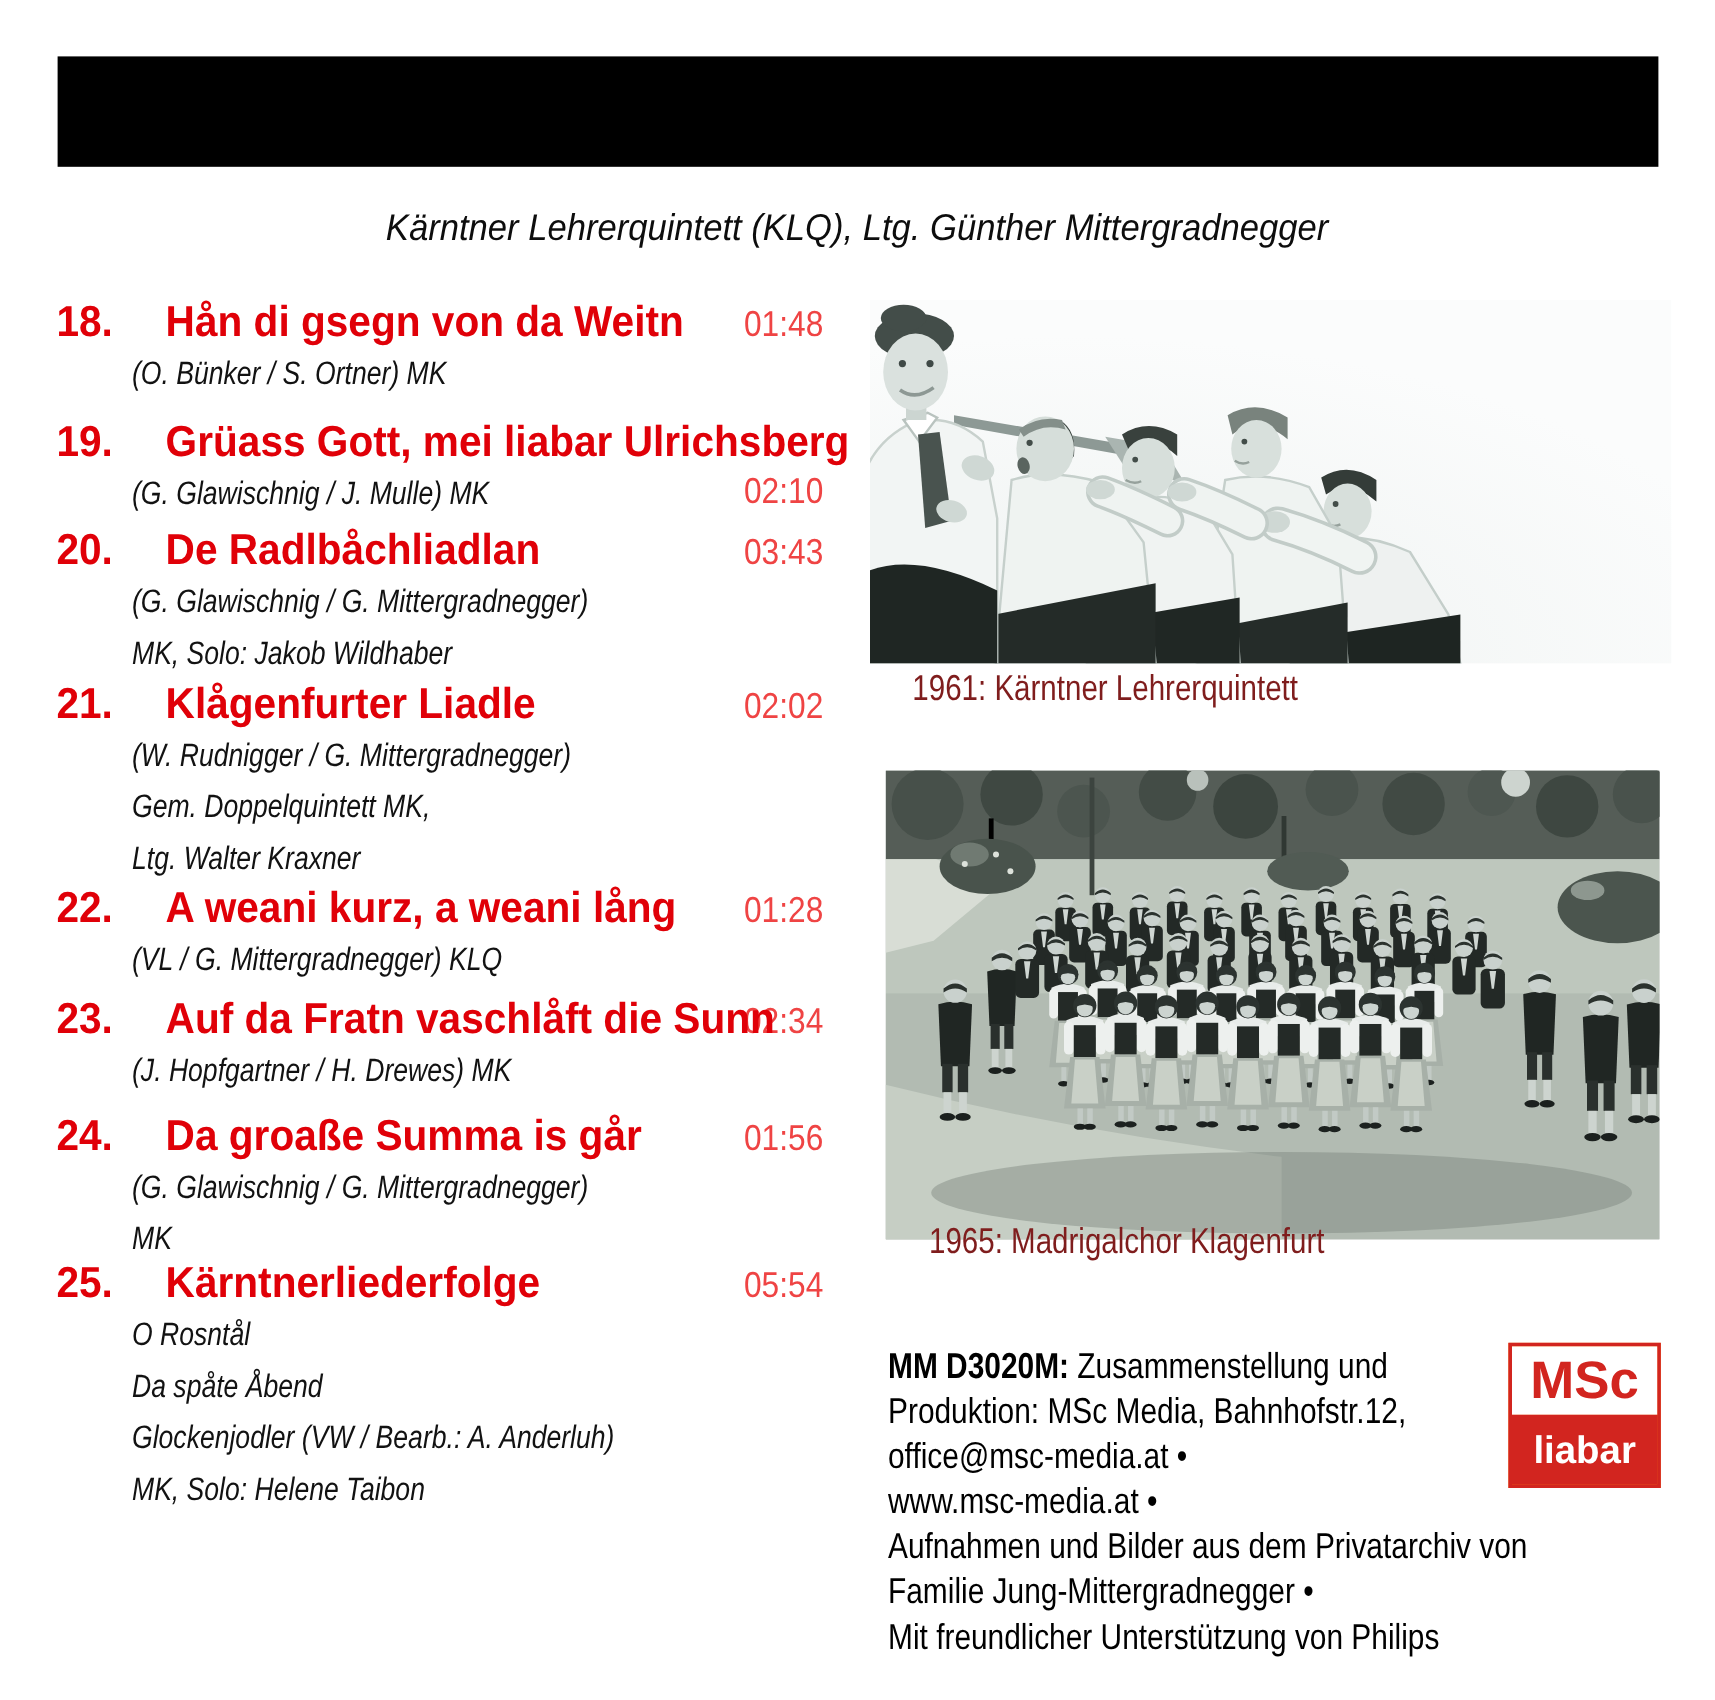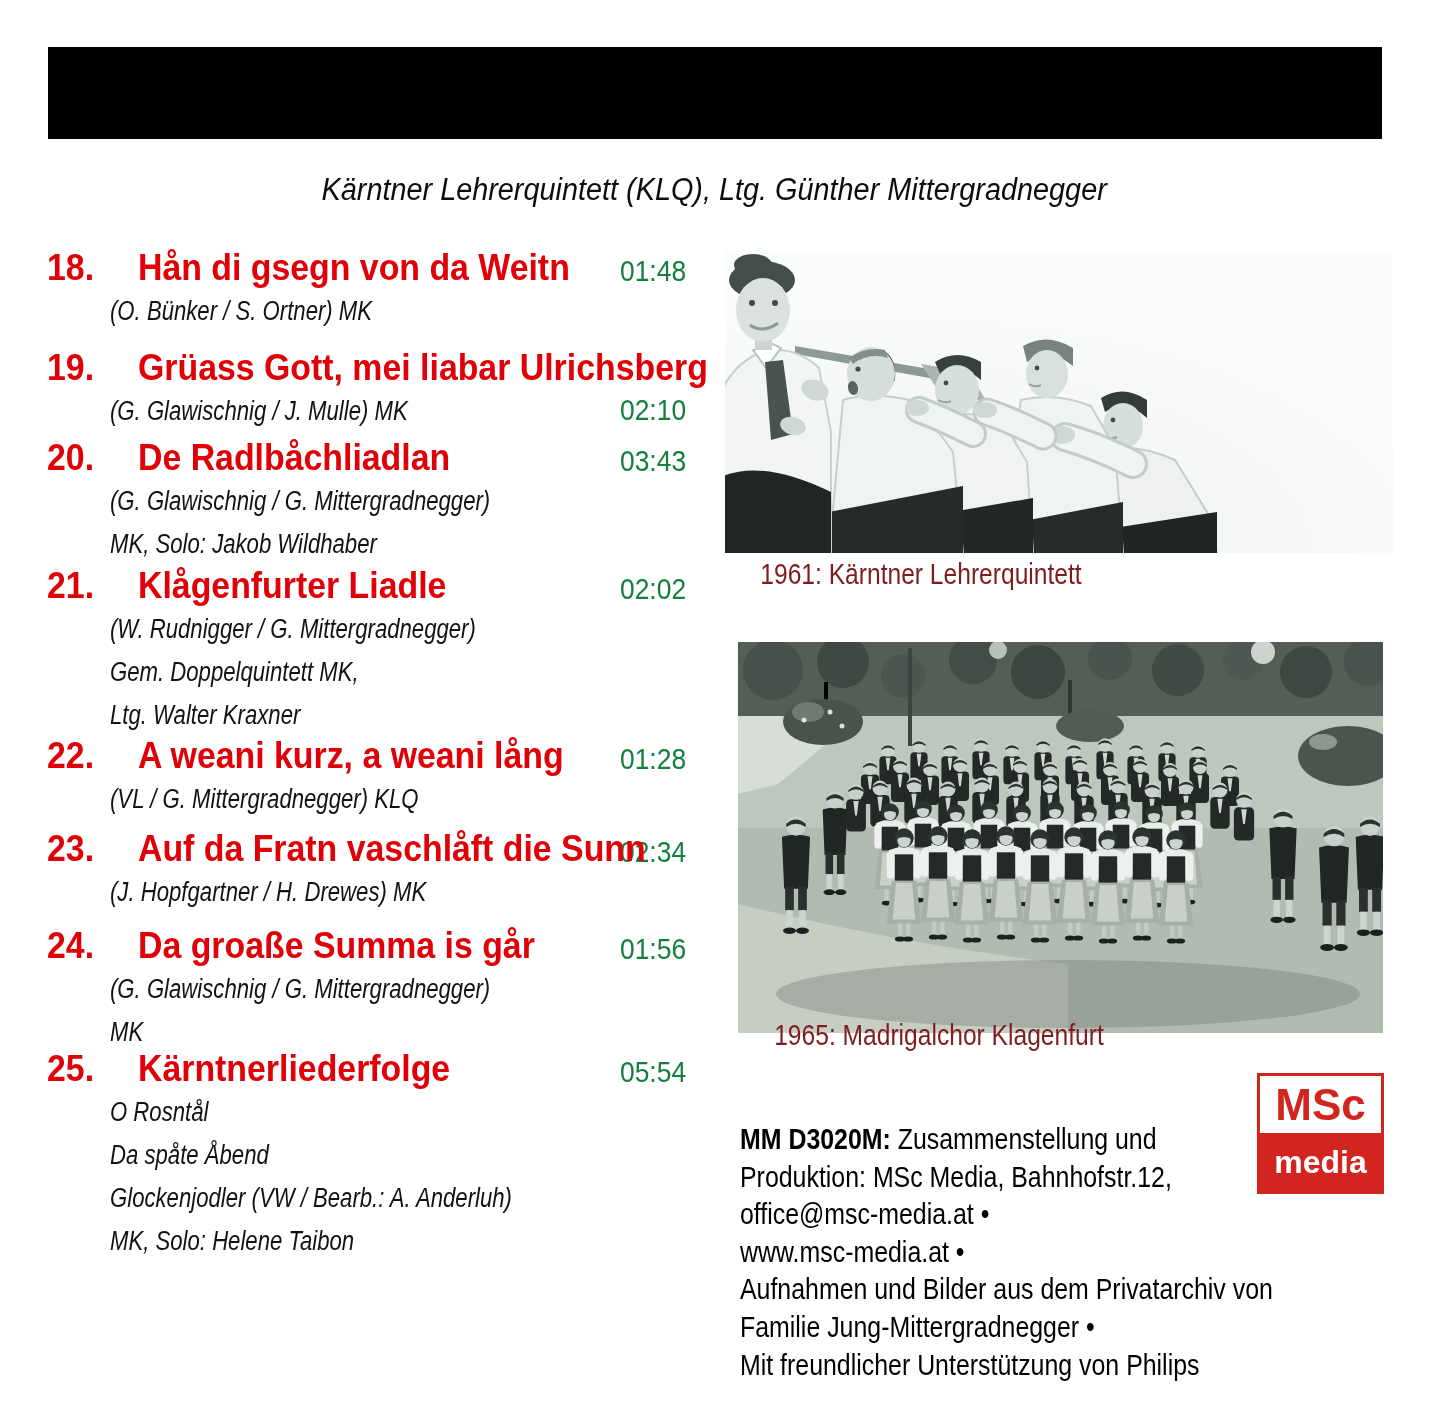--- a/index.html
+++ b/index.html
@@ -16,35 +16,35 @@
   .sx82{display:inline-block;transform:scaleX(.82);transform-origin:0 50%;white-space:nowrap;}
   .sx82c{display:inline-block;transform:scaleX(.82);transform-origin:50% 50%;white-space:nowrap;}
 
   .tracks{position:absolute;left:47px;top:0;width:690px;height:1417px;}
   .track{position:absolute;left:0;width:690px;}
   .track .num{position:absolute;left:0;top:0;width:62px;color:#e00008;font-weight:bold;
               font-size:36px;line-height:45px;}
   .track .content{margin-left:63px;}
   .track .title{color:#e00008;font-weight:bold;font-size:36px;line-height:45px;margin-left:28px;}
   .track .credit{font-style:italic;font-size:27px;line-height:43px;color:#121212;}
-  .track .time{position:absolute;left:573px;top:9px;font-size:30px;color:#15803d;}
+  .track .time{position:absolute;left:573px;top:9px;font-size:30px;color:#ef4444;}
   .track .time.l1{top:48px;}
 
   .photo{position:absolute;}
   .photo svg{display:block;}
   .photo1{left:725px;top:250px;width:668px;height:303px;}
   .photo2{left:738px;top:642px;width:645px;height:391px;}
   .caption{position:absolute;text-align:left;font-size:30px;color:#7f1d1d;}
   .cap1{left:725px;top:557px;width:668px;}
   .cap2{left:738px;top:990px;width:645px;margin-top:28px;}
 
   .colophon{position:absolute;left:740px;top:1120px;font-size:30px;line-height:37.6px;color:#000;}
   .colophon b{font-weight:bold;}
 
-  .msc-logo{position:absolute;left:1257px;top:1073px;width:127px;height:121px;
+  .msc-logo{position:absolute;left:1257px;top:1119px;width:127px;height:121px;
             border:3px solid #d2251f;box-sizing:border-box;background:#f97316;}
   .msc-top{height:57px;display:flex;align-items:center;justify-content:center;
            color:#d2251f;font-weight:bold;font-size:44px;background:#fff;}
   .msc-bottom{height:58px;display:flex;align-items:center;justify-content:center;
               color:#fff;font-weight:bold;font-size:32px;background:#d2251f;}
 </style>
 </head>
 <body>
 
 <div class="page">
@@ -366,17 +366,17 @@
     <div><span class="sx83">Aufnahmen und Bilder aus dem Privatarchiv von</span></div>
     <div><span class="sx83">Familie Jung-Mittergradnegger •</span></div>
     <div><span class="sx83">Mit freundlicher Unterstützung von Philips</span></div>
   </div>
 
   <div class="msc-logo">
     <div class="msc-top">
         <span>MSc</span>
       </div>
     <div class="msc-bottom">
-        <span>media</span>
+        <span>liabar</span>
       </div>
   </div>
 
 </div>
 
 </body></html>

